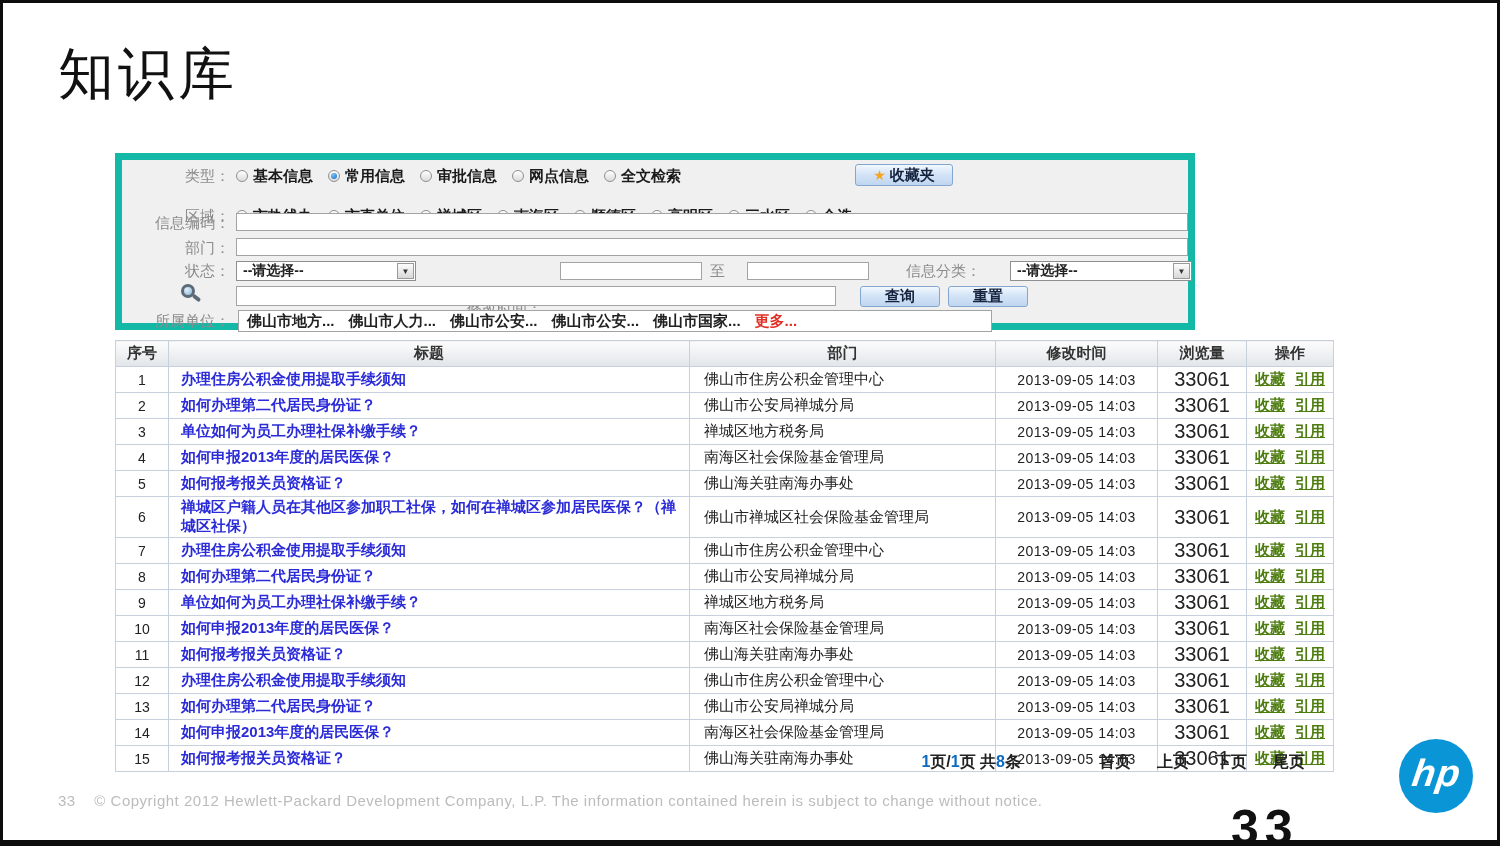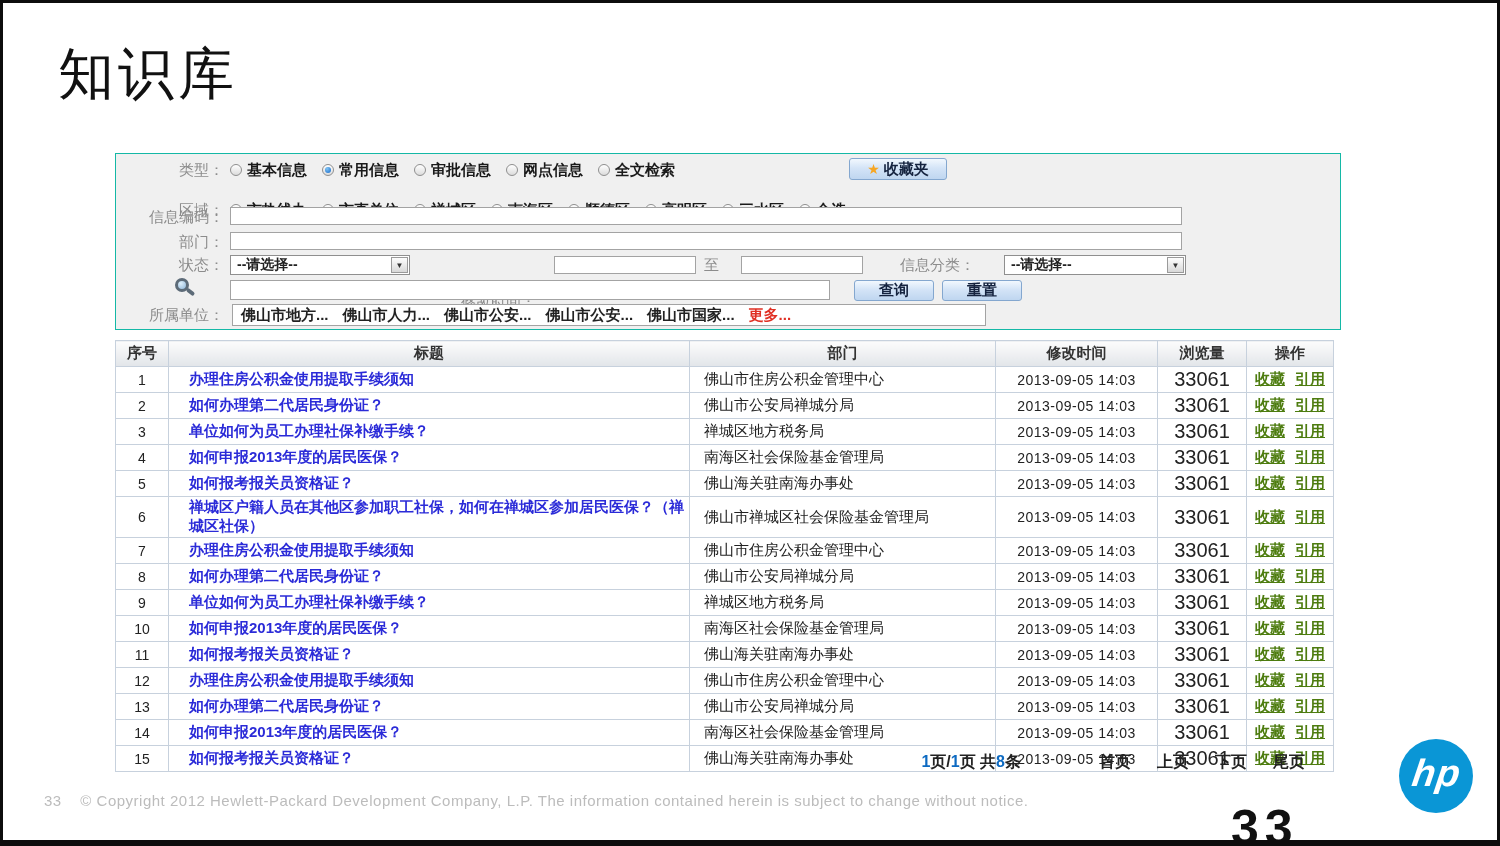--- a/index.html
+++ b/index.html
@@ -3,22 +3,22 @@
 <meta charset="utf-8">
 <style>
   html,body{margin:0;padding:0;background:#888;}
   .slide{position:relative;width:1500px;height:846px;background:#fff;box-sizing:border-box;
     border:3px solid #0d0d0d;border-bottom-width:6px;overflow:hidden;
     font-family:"Liberation Sans","DejaVu Sans",sans-serif;}
   .page-title{position:absolute;left:55px;top:34px;font-family:"Liberation Serif","DejaVu Serif",serif;
     font-size:56px;color:#111;letter-spacing:4px;}
 
   
-  .filter-panel{position:absolute;left:112px;top:150px;width:1226px;height:177px;
-    background:#f0f0f0;border:1px solid #14b8a6;box-sizing:border-box;font-size:15px;}
+  .filter-panel{position:absolute;left:112px;top:150px;width:1080px;height:177px;
+    background:#f0f0f0;border:7px solid #14b8a6;box-sizing:border-box;font-size:15px;}
   .frow{position:absolute;left:0;display:flex;align-items:center;height:20px;}
   .flabel{display:inline-block;width:108px;text-align:right;color:#8c8c8c;padding-right:6px;white-space:nowrap;}
   .radio-item{display:inline-flex;align-items:center;margin-right:15px;cursor:pointer;}
   .radio{position:relative;display:inline-block;width:12px;height:12px;border-radius:50%;
     background:linear-gradient(#fff,#dcdcdc);border:1px solid #8f8f8f;margin-right:5px;box-sizing:border-box;}
   .radio.sel::after{content:"";position:absolute;left:2px;top:2px;width:6px;height:6px;border-radius:50%;
     background:radial-gradient(circle at 35% 30%,#7fc4f4,#1668c9);}
   .radio-label{font-weight:bold;color:#1a1a1a;white-space:nowrap;}
   .tinput{position:absolute;background:#fff;border:1px solid #a3a3a3;height:18px;box-sizing:border-box;
     font-size:14px;padding:0 4px;font-family:inherit;}
@@ -44,37 +44,37 @@
   .unit{font-weight:bold;color:#222;white-space:nowrap;font-size:15px;}
   .more{font-weight:bold;color:#e03024;cursor:pointer;text-decoration:none;white-space:nowrap;font-size:15px;}
 
   
   .kb-table{position:absolute;left:112px;top:337px;width:1218px;border-collapse:collapse;table-layout:fixed;
     font-size:15px;background:#fff;}
   .kb-table th{background:linear-gradient(#fcfcfc,#e2e5e9);border:1px solid #c7d1dd;height:25px;
     font-weight:bold;color:#333;padding:0;}
   .kb-table td{border:1px solid #c7d1dd;height:23px;padding:1px 0;color:#222;}
   td.c-no{text-align:center;font-size:14px;}
-  td.c-title{text-align:left;padding-left:20px;}
+  td.c-title{text-align:left;padding-left:12px;}
   td.c-title a{color:#2b2bd8;font-weight:bold;text-decoration:none;cursor:pointer;}
   td.c-dept{text-align:left;padding-left:14px;}
   td.c-time{text-align:center;font-size:14px;letter-spacing:.5px;}
   td.c-views{text-align:center;font-size:20px;}
   td.c-ops{text-align:center;}
   td.c-ops a{color:#4d7c0f;font-weight:bold;text-decoration:underline;margin:0 5px;cursor:pointer;font-family:Liberation Serif, serif;}
 
   
   .pager{position:absolute;left:112px;top:747px;width:1218px;height:24px;display:flex;align-items:center;
     justify-content:flex-end;font-size:16px;font-weight:bold;color:#222;box-sizing:border-box;padding-right:28px;}
   .pager .count{margin-right:52px;}
   .pager .num{color:#0d6ac2;}
   .pager a{color:#222;text-decoration:none;margin-left:26px;cursor:pointer;}
 
   
-  .footer{position:absolute;left:41px;top:789px;font-size:15px;color:#bcbcbc;letter-spacing:.5px;white-space:nowrap;}
+  .footer{position:absolute;left:55px;top:789px;font-size:15px;color:#bcbcbc;letter-spacing:.5px;white-space:nowrap;}
   .footer .fpage{margin-right:14px;}
   .hp-logo{position:absolute;left:1396px;top:736px;width:74px;height:74px;border-radius:50%;background:#0a96d6;
     display:flex;align-items:center;justify-content:center;}
   .hp-logo span{color:#fff;font-weight:bold;font-style:italic;font-size:38px;transform:skewX(-8deg);
     padding-bottom:6px;letter-spacing:1px;}
   .hand-num{position:absolute;left:1228px;top:800px;font-size:50px;font-weight:bold;color:#111;
     letter-spacing:6px;line-height:1;}
 </style>
 </head>
 <body>

